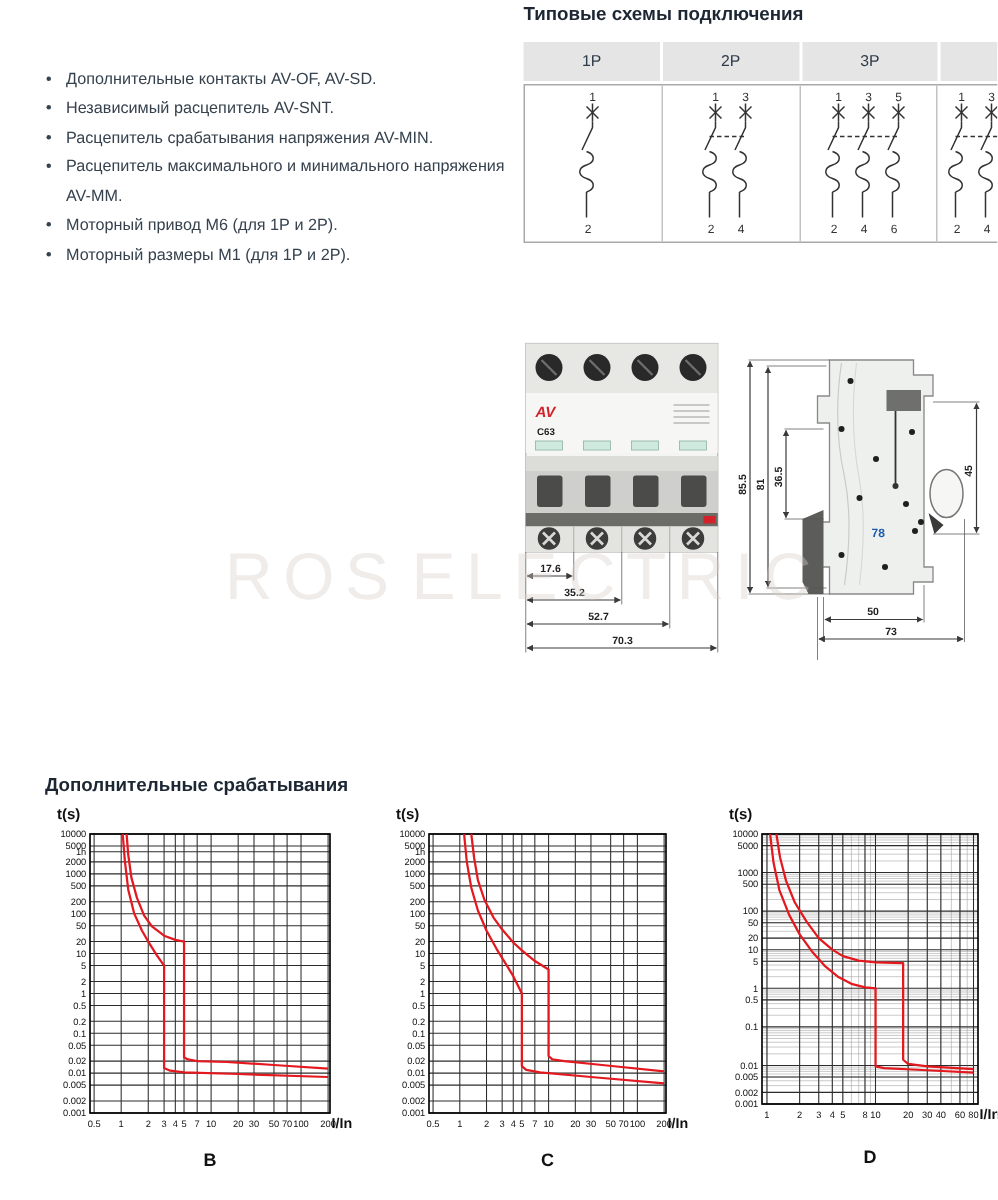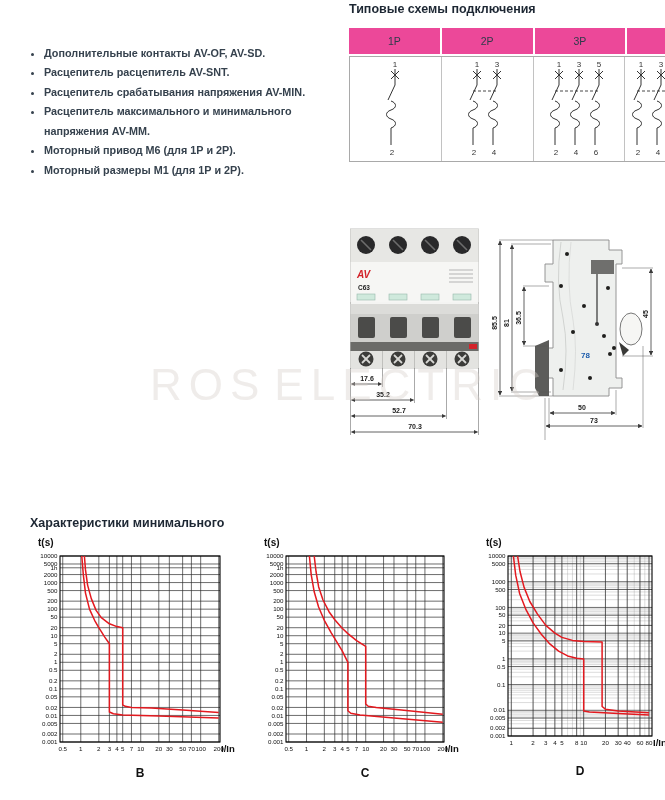--- a/index.html
+++ b/index.html
@@ -1,28 +1,28 @@
 <!DOCTYPE html>
 <html><head>
 <meta charset="utf-8">
 <style>
   html,body{margin:0;padding:0;background:#fff;}
   #page{position:relative;width:665px;height:800px;background:#ffffff;overflow:hidden;
         font-family:"Liberation Sans",sans-serif;color:#2c3744;}
   h3{margin:0;font-size:12.5px;font-weight:bold;color:#1d2733;}
   
   .devices{position:absolute;left:30px;top:36px;width:318px;}
-  .devices ul{margin:8px 0 0 0;padding-left:14px;font-weight:bold;}
+  .devices ul{margin:8px 0 0 0;padding-left:14px;}
   .devices li{font-size:10.8px;line-height:1.8;color:#36424e;list-style:disc;}
   
   .schemes{position:absolute;left:349px;top:2px;width:369px;}
   .pt-header{display:grid;grid-template-columns:1fr 1fr 1fr 1fr;gap:2px;margin-top:12px;}
   .pt-h1{grid-column:1/-1;background:#e3e3e2;text-align:center;font-size:10.5px;
          color:#2e3b4a;padding:7px 0;font-weight:400;}
-  .pt-h2{background:#ec4899;text-align:center;font-size:10.5px;color:#2e3b4a;
+  .pt-h2{background:#e5e5e5;text-align:center;font-size:10.5px;color:#2e3b4a;
          padding:7px 0;font-weight:400;}
   .pt-body{display:grid;grid-template-columns:1fr 1fr 1fr 1fr;border:1px solid #a9a9a9;
            margin-top:2px;background:#fff;}
   .pt-cell{display:flex;justify-content:center;align-items:center;height:104px;
            border-right:1px solid #c2c2c2;}
   .pt-cell:last-child{border-right:none;}
   
   .dims{position:absolute;left:349px;top:220px;width:316px;}
   .dims .row{display:flex;gap:10px;margin-top:8px;}
   
@@ -39,21 +39,21 @@
   svg text{font-family:"Liberation Sans",sans-serif;}
 </style>
 </head>
 <body>
 
 <div id="page">
 
   <section class="devices">
     <ul>
         <li>Дополнительные  контакты AV-OF, AV-SD.</li>
-        <li>Расцепитель расцепитель  AV-SNT.</li>
+        <li>Независимый расцепитель  AV-SNT.</li>
         <li>Расцепитель срабатывания напряжения AV-MIN.</li>
         <li>Расцепитель максимального и минимального напряжения AV-MM.</li>
         <li>Моторный привод М6 (для 1Р и 2Р).</li>
         <li>Моторный размеры М1 (для 1Р и 2Р).</li>
       </ul>
   </section>
 
   <section class="schemes">
     <h3>Типовые схемы подключения</h3>
     <div class="pt-header">
@@ -323,21 +323,21 @@
           <linearGradient id="boltg" x1="0" y1="0" x2="0" y2="1">
         <stop offset="0" stop-color="#f7b14e"></stop>
             <stop offset="1" stop-color="#ea8a26"></stop>
       </linearGradient>
         </defs>
       <polygon points="17,0 3,29 11,29 7,52 24,19 14,19 21,0" fill="url(#boltg)" opacity="0.85"></polygon>
     </svg>
     <span class="wm-text">ELECTRIC</span>
   </div>
 
-  <h3 class="trip-title">Характеристики минимального</h3>
+  <h3 class="trip-title">Дополнительные срабатывания</h3>
   <div class="chart chart-B"><svg width="218" height="248" viewBox="0 0 218 248">
         <line x1="36.74304229646004" y1="22" x2="36.74304229646004" y2="208" stroke="#2c2c2c" stroke-width="0.7"></line>
         <text x="36.74304229646004" y="217" font-size="6.2" text-anchor="middle" fill="#111">0.5</text>
         <line x1="54.78900592977031" y1="22" x2="54.78900592977031" y2="208" stroke="#2c2c2c" stroke-width="0.7"></line>
         <text x="54.78900592977031" y="217" font-size="6.2" text-anchor="middle" fill="#111">1</text>
         <line x1="72.83496956308059" y1="22" x2="72.83496956308059" y2="208" stroke="#2c2c2c" stroke-width="0.7"></line>
         <text x="72.83496956308059" y="217" font-size="6.2" text-anchor="middle" fill="#111">2</text>
         <line x1="83.39118157794482" y1="22" x2="83.39118157794482" y2="208" stroke="#2c2c2c" stroke-width="0.7"></line>
         <text x="83.39118157794482" y="217" font-size="6.2" text-anchor="middle" fill="#111">3</text>
         <line x1="90.88093319639088" y1="22" x2="90.88093319639088" y2="208" stroke="#2c2c2c" stroke-width="0.7"></line>

